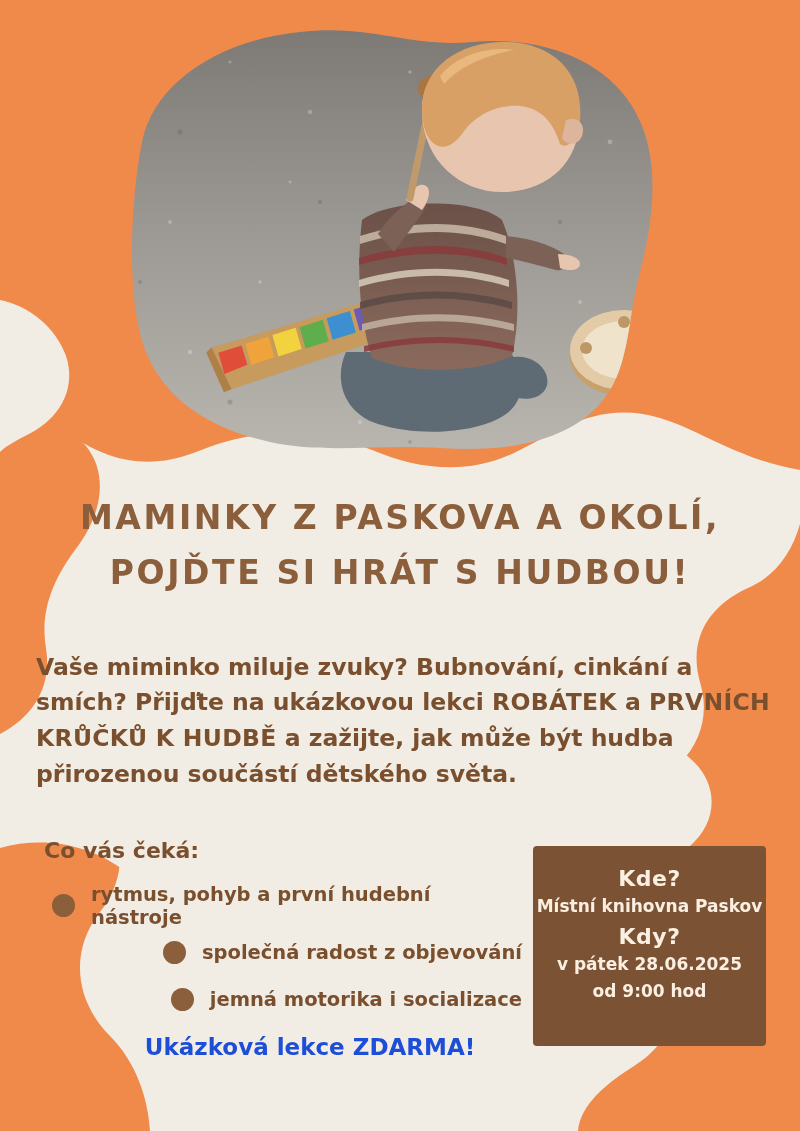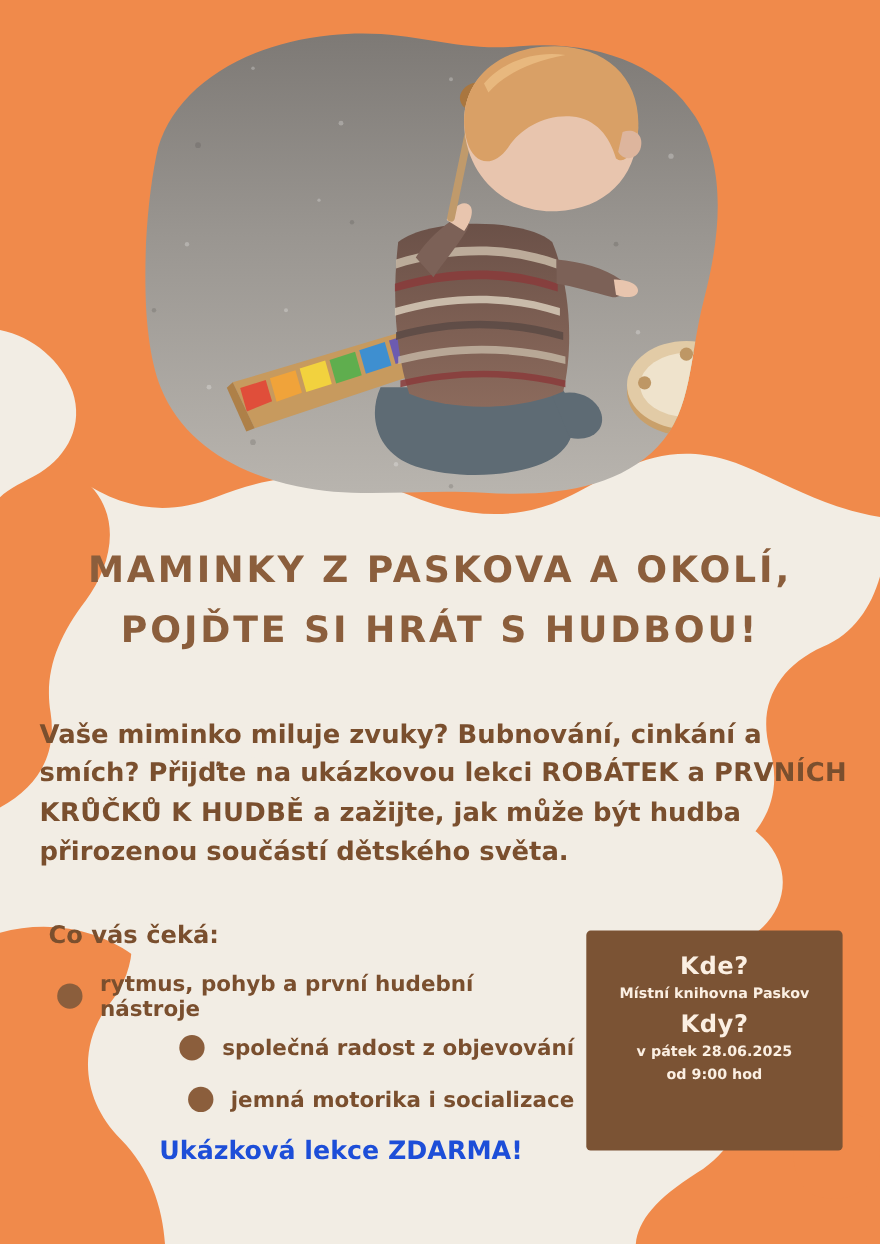--- a/index.html
+++ b/index.html
@@ -141,21 +141,21 @@
     padding-top: 14px;
     box-sizing: border-box;
   }
   .info-box .q {
     font-size: 22px;
     font-weight: bold;
     letter-spacing: 0.5px;
     margin-top: 6px;
   }
   .info-box .v {
-    font-size: 13px;
+    font-size: 17px;
     font-weight: 600;
     margin-top: 4px;
     line-height: 1.35;
   }
 
   
   .url {
     position: absolute;
     left: 42px;
     top: 1092px;

